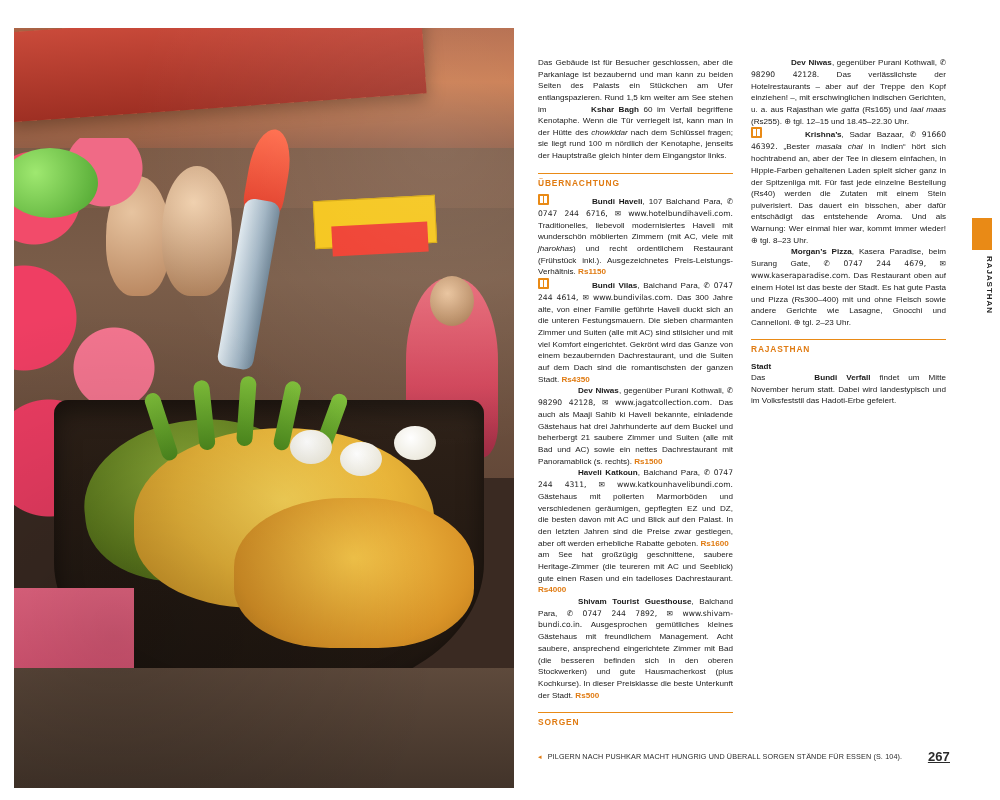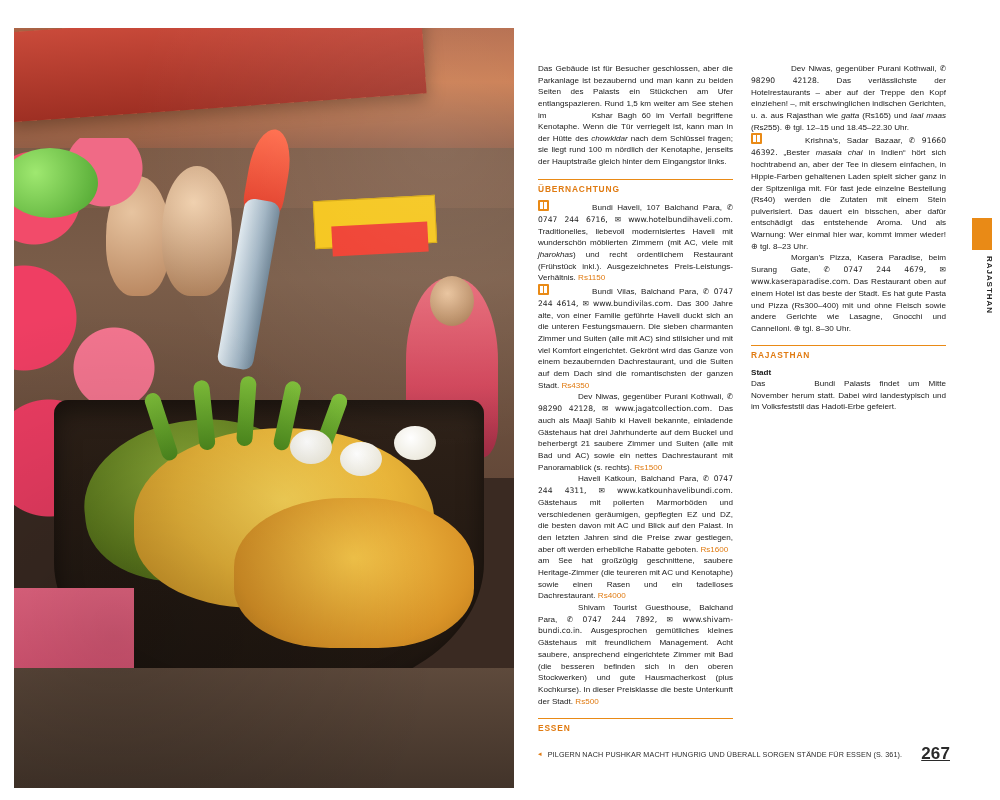--- a/index.html
+++ b/index.html
@@ -141,21 +141,21 @@
     background:
       radial-gradient(circle at 20% 80%, rgba(0,0,0,.18), transparent 45%),
       radial-gradient(circle at 85% 15%, rgba(255,255,255,.10), transparent 40%);
     pointer-events:none;
   }
 
   
   .page-right {
     position: absolute;
     left: 538px;
-    top: 63px;
+    top: 57px;
     width: 408px;
     height: 700px;
   }
   .cols {
     column-count: 2;
     column-gap: 18px;
     column-fill: auto;
     height: 690px;
     font-size: 8.1px;
     line-height: 1.44;
@@ -170,22 +170,22 @@
     margin: 11px 0 5px 0;
     padding-top: 3px;
     border-top: 1.4px solid #e98a16;
     color: #e07b12;
     font-weight: bold;
     font-size: 8.4px;
     letter-spacing: .10em;
   }
   .section-head:first-child { margin-top:0; }
   .entry { margin-top: 0; }
-  .name { font-weight: normal; padding-left: 40px; }
-  .price { color: #e07b12; font-weight: normal; }
+  .name { font-weight: bold; padding-left: 40px; }
+  .price { color: #e07b12; font-weight: bold; }
   .ital { font-style: italic; }
   .sub { font-weight: bold; margin-top: 6px; }
   .icon-hotel {
     display:inline-block;
     width: 11px; height: 11px;
     background: #e98a16;
     border-radius: 1px;
     position: relative;
     vertical-align: -1px;
     margin-right: 3px;
@@ -235,21 +235,21 @@
     letter-spacing:.02em;
     color:#2a2a2a;
   }
   .footer .tri {
     color:#e07b12;
     font-size: 7px;
   }
   .footer .cap { flex:1; }
   .footer .pageno {
     font-weight:bold;
-    font-size:17px;
+    font-size:13px;
     text-decoration:underline;
   }
 </style>
 </head>
 <body>
 
 <div class="photo">
   <div class="sky"></div>
   <div class="awning"></div>
   <div class="crowd"></div>
@@ -294,38 +294,38 @@
 
     <p class="entry"><span class="icon-hotel"></span><span class="name">Bundi Haveli</span><span>, 107 Balchand Para, </span><span class="gl">✆ 0747 244 6716, ✉ www.hotelbundihaveli.com.</span><span> Traditionelles, liebevoll modernisiertes Haveli mit wunderschön möblierten Zimmern (mit AC, viele mit </span><span class="ital">jharokhas</span><span>) und recht ordentlichem Restaurant (Frühstück inkl.). Ausgezeichnetes Preis-Leistungs-Verhältnis. </span><span class="price">Rs1150</span></p>
 
     <p class="entry"><span class="icon-hotel"></span><span class="name">Bundi Vilas</span><span>, Balchand Para, </span><span class="gl">✆ 0747 244 4614, ✉ www.bundivilas.com.</span><span> Das 300 Jahre alte, von einer Familie geführte Haveli duckt sich an die unteren Festungsmauern. Die sieben charmanten Zimmer und Suiten (alle mit AC) sind stilsicher und mit viel Komfort eingerichtet. Gekrönt wird das Ganze von einem bezaubernden Dachrestaurant, und die Suiten auf dem Dach sind die romantischsten der ganzen Stadt. </span><span class="price">Rs4350</span></p>
 
     <p class="entry"><span class="name">Dev Niwas</span><span>, gegenüber Purani Kothwali, </span><span class="gl">✆ 98290 42128, ✉ www.jagatcollection.com.</span><span> Das auch als Maaji Sahib ki Haveli bekannte, einladende Gästehaus hat drei Jahrhunderte auf dem Buckel und beherbergt 21 saubere Zimmer und Suiten (alle mit Bad und AC) sowie ein nettes Dachrestaurant mit Panoramablick (s. rechts). </span><span class="price">Rs1500</span></p>
 
     <p class="entry"><span class="name">Haveli Katkoun</span><span>, Balchand Para, </span><span class="gl">✆ 0747 244 4311, ✉ www.katkounhavelibundi.com.</span><span> Gästehaus mit polierten Marmorböden und verschiedenen geräumigen, gepflegten EZ und DZ, die besten davon mit AC und Blick auf den Palast. In den letzten Jahren sind die Preise zwar gestiegen, aber oft werden erhebliche Rabatte geboten. </span><span class="price">Rs1600</span></p>
 
 
-    <p><span>am See hat großzügig geschnittene, saubere Heritage-Zimmer (die teureren mit AC und Kenotaphe) sowie einen Rasen und ein tadelloses Dachrestaurant. </span><span class="price">Rs4000</span></p>
+    <p><span>am See hat großzügig geschnittene, saubere Heritage-Zimmer (die teureren mit AC und Seeblick) gute einen Rasen und ein tadelloses Dachrestaurant. </span><span class="price">Rs4000</span></p>
 
     <p class="entry"><span class="name">Shivam Tourist Guesthouse</span><span>, Balchand Para, </span><span class="gl">✆ 0747 244 7892, ✉ www.shivam-bundi.co.in.</span><span> Ausgesprochen gemütliches kleines Gästehaus mit freundlichem Management. Acht saubere, ansprechend eingerichtete Zimmer mit Bad (die besseren befinden sich in den oberen Stockwerken) und gute Hausmacherkost (plus Kochkurse). In dieser Preisklasse die beste Unterkunft der Stadt. </span><span class="price">Rs500</span></p>
 
-    <div class="section-head">ESSEN</div>
+    <div class="section-head">SORGEN</div>
 
     <p class="entry"><span class="name">Dev Niwas</span><span>, gegenüber Purani Kothwali, </span><span class="gl">✆ 98290 42128.</span><span> Das verlässlichste der Hotelrestaurants – aber auf der Treppe den Kopf einziehen! –, mit erschwinglichen indischen Gerichten, u. a. aus Rajasthan wie </span><span class="ital">gatta</span><span> (Rs165) und </span><span class="ital">laal maas</span><span> (Rs255). ⊕ tgl. 12–15 und 18.45–22.30 Uhr.</span></p>
 
     <p class="entry"><span class="icon-hotel"></span><span class="name">Krishna’s</span><span>, Sadar Bazaar, </span><span class="gl">✆ 91660 46392.</span><span> „Bester </span><span class="ital">masala chai</span><span> in Indien“ hört sich hochtrabend an, aber der Tee in diesem einfachen, in Hippie-Farben gehaltenen Laden spielt sicher ganz in der Spitzenliga mit. Für fast jede einzelne Bestellung (Rs40) werden die Zutaten mit einem Stein pulverisiert. Das dauert ein bisschen, aber dafür entschädigt das entstehende Aroma. Und als Warnung: Wer einmal hier war, kommt immer wieder! ⊕ tgl. 8–23 Uhr.</span></p>
 
-    <p class="entry"><span class="name">Morgan’s Pizza</span><span>, Kasera Paradise, beim Surang Gate, </span><span class="gl">✆ 0747 244 4679, ✉ www.kaseraparadise.com.</span><span> Das Restaurant oben auf einem Hotel ist das beste der Stadt. Es hat gute Pasta und Pizza (Rs300–400) mit und ohne Fleisch sowie andere Gerichte wie Lasagne, Gnocchi und Cannelloni. ⊕ tgl. 8–30 Uhr.</span></p>
+    <p class="entry"><span class="name">Morgan’s Pizza</span><span>, Kasera Paradise, beim Surang Gate, </span><span class="gl">✆ 0747 244 4679, ✉ www.kaseraparadise.com.</span><span> Das Restaurant oben auf einem Hotel ist das beste der Stadt. Es hat gute Pasta und Pizza (Rs300–400) mit und ohne Fleisch sowie andere Gerichte wie Lasagne, Gnocchi und Cannelloni. ⊕ tgl. 2–23 Uhr.</span></p>
 
     <div class="section-head">RAJASTHAN</div>
 
     <p class="sub">Stadt</p>
 
-    <p><span>Das </span><span class="name">Bundi Palasts</span><span> findet um Mitte November herum statt. Dabei wird landestypisch und im Volksfeststil das Hadoti-Erbe gefeiert.</span></p>
+    <p><span>Das </span><span class="name">Bundi Verfall</span><span> findet um Mitte November herum statt. Dabei wird landestypisch und im Volksfeststil das Hadoti-Erbe gefeiert.</span></p>
 
   </div>
 </div>
 
 <div class="footer">
   <span class="tri">◂</span>
-  <span class="cap">PILGERN NACH PUSHKAR MACHT HUNGRIG UND ÜBERALL SORGEN STÄNDE FÜR ESSEN (S. 361).</span>
+  <span class="cap">PILGERN NACH PUSHKAR MACHT HUNGRIG UND ÜBERALL SORGEN STÄNDE FÜR ESSEN (S. 104).</span>
   <span class="pageno">267</span>
 </div>
 
 </body></html>

